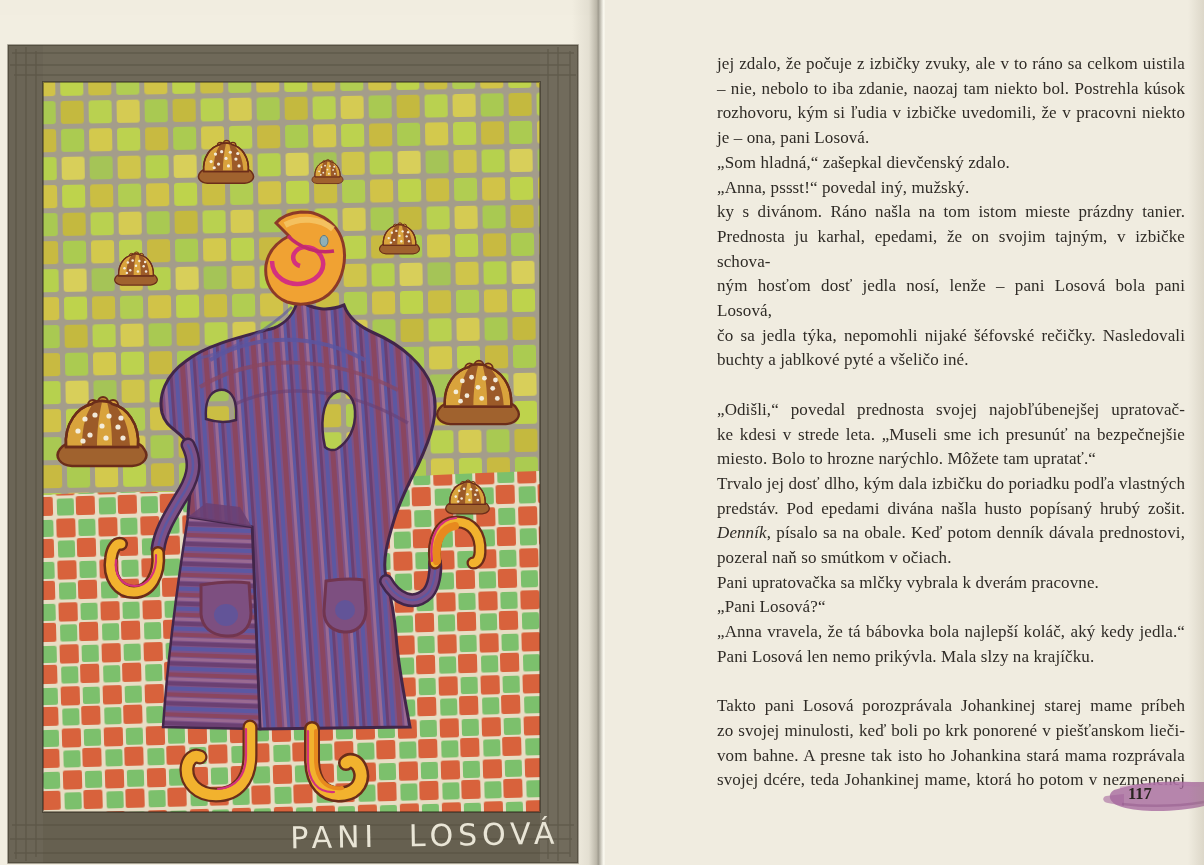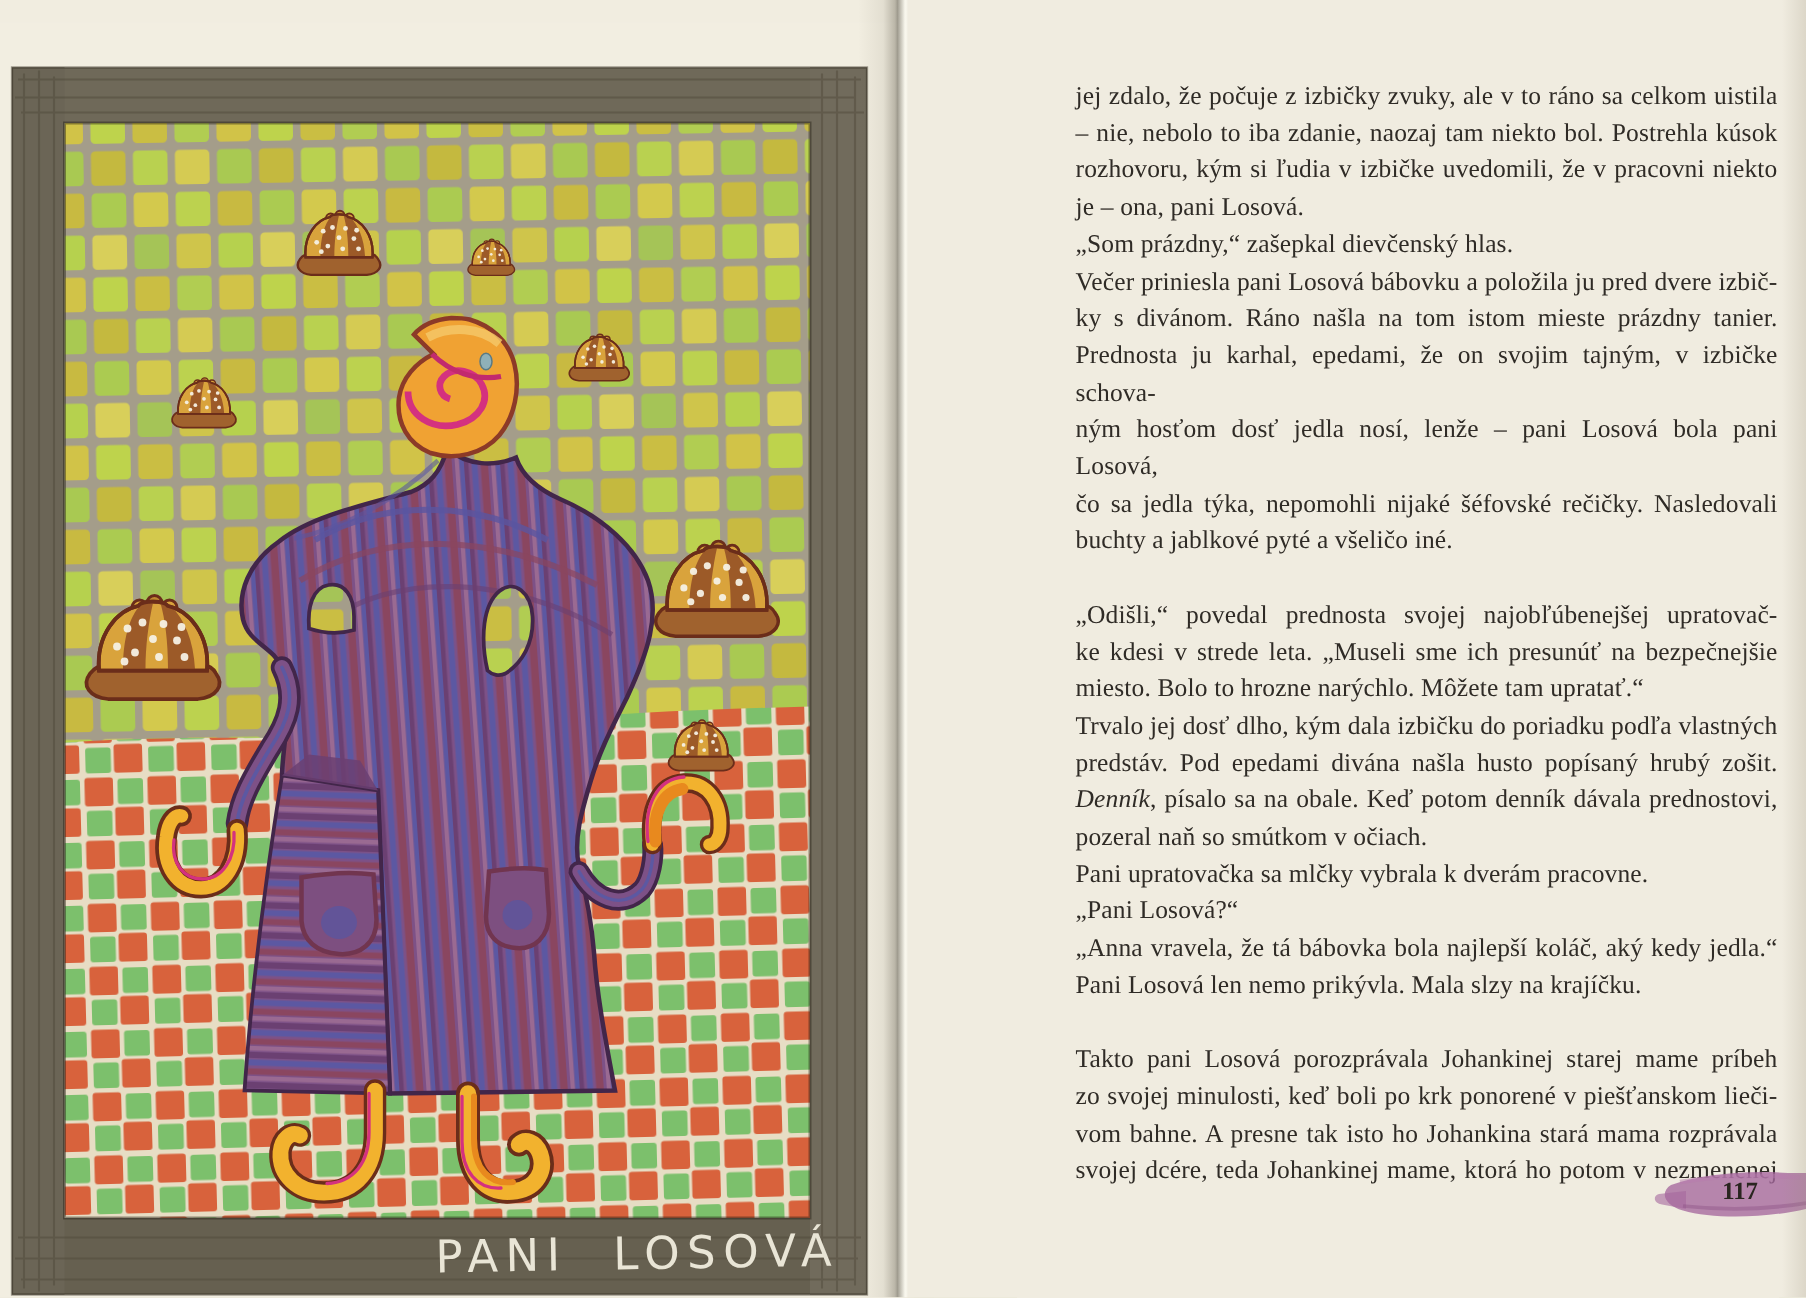--- a/index.html
+++ b/index.html
@@ -35,21 +35,21 @@
     font-size:17px; line-height:24.7px; color:#2f2b26;
     letter-spacing:0.1px;
   }
   .block + .block{margin-top:24.7px;}
   .line{text-align:left;}
   .line.just{text-align:justify; text-align-last:justify;}
   .line i{}
   .pagenum-wrap{position:absolute;left:495px;top:776px;width:104px;height:42px;}
   .pagenum-wrap svg{position:absolute;left:0;top:0;}
   .pagenum{
-    position:absolute; left:28px; top:8px; width:44px; text-align:right;
+    position:absolute; left:28px; top:8px; width:44px; text-align:left;
     font-size:16.5px; font-weight:600; color:#2a2520;
   }
 </style>
 </head>
 <body>
 
 <div class="book">
 
   <div class="left-page">
     <svg width="605" height="865" viewBox="0 0 605 865">
@@ -253,22 +253,22 @@
 
   <div class="spine"></div>
 
   <div class="right-page">
     <div class="text-block">
         <div class="block">
           <div class="line just">jej zdalo, že počuje z izbičky zvuky, ale v to ráno sa celkom uistila</div>
           <div class="line just">– nie, nebolo to iba zdanie, naozaj tam niekto bol. Postrehla kúsok</div>
           <div class="line just">rozhovoru, kým si ľudia v izbičke uvedomili, že v pracovni niekto</div>
           <div class="line">je – ona, pani Losová.</div>
-          <div class="line">„Som prázdny,“ zašepkal dievčenský hlas.</div>
-          <div class="line just">Večer priniesla pani Losová bábovku a položila ju pred dvere izbič-</div>
+          <div class="line">„Som hladná,“ zašepkal dievčenský zdalo.</div>
+          <div class="line">„Anna, pssst!“ povedal iný, mužský.</div>
           <div class="line just">ky s divánom. Ráno našla na tom istom mieste prázdny tanier.</div>
           <div class="line just">Prednosta ju karhal, epedami, že on svojim tajným, v izbičke schova-</div>
           <div class="line just">ným hosťom dosť jedla nosí, lenže – pani Losová bola pani Losová,</div>
           <div class="line just">čo sa jedla týka, nepomohli nijaké šéfovské rečičky. Nasledovali</div>
           <div class="line">buchty a jablkové pyté a všeličo iné.</div>
         </div>
         <div class="block">
           <div class="line just">„Odišli,“ povedal prednosta svojej najobľúbenejšej upratovač-</div>
           <div class="line just">ke kdesi v strede leta. „Museli sme ich presunúť na bezpečnejšie</div>
           <div class="line">miesto. Bolo to hrozne narýchlo. Môžete tam upratať.“</div>

